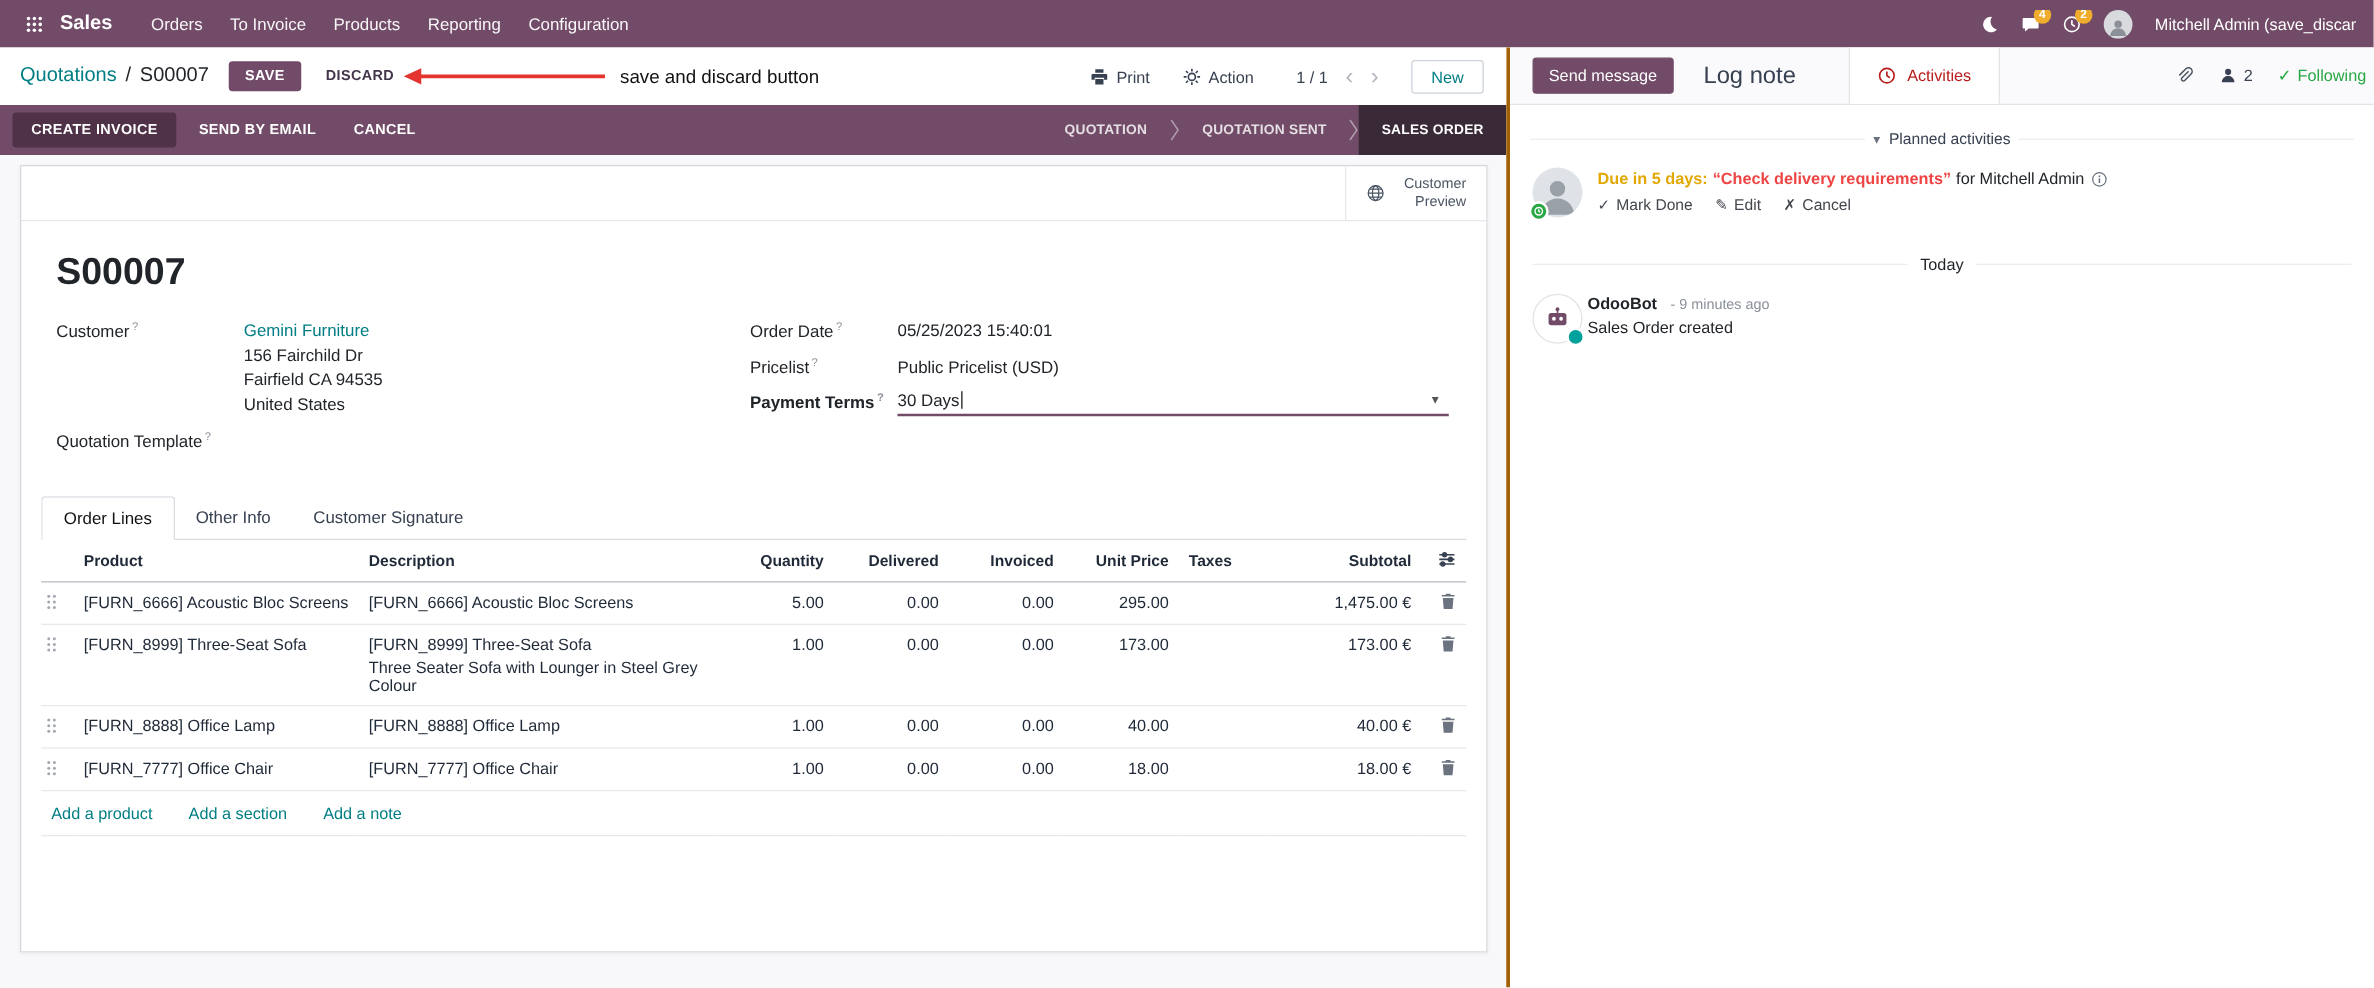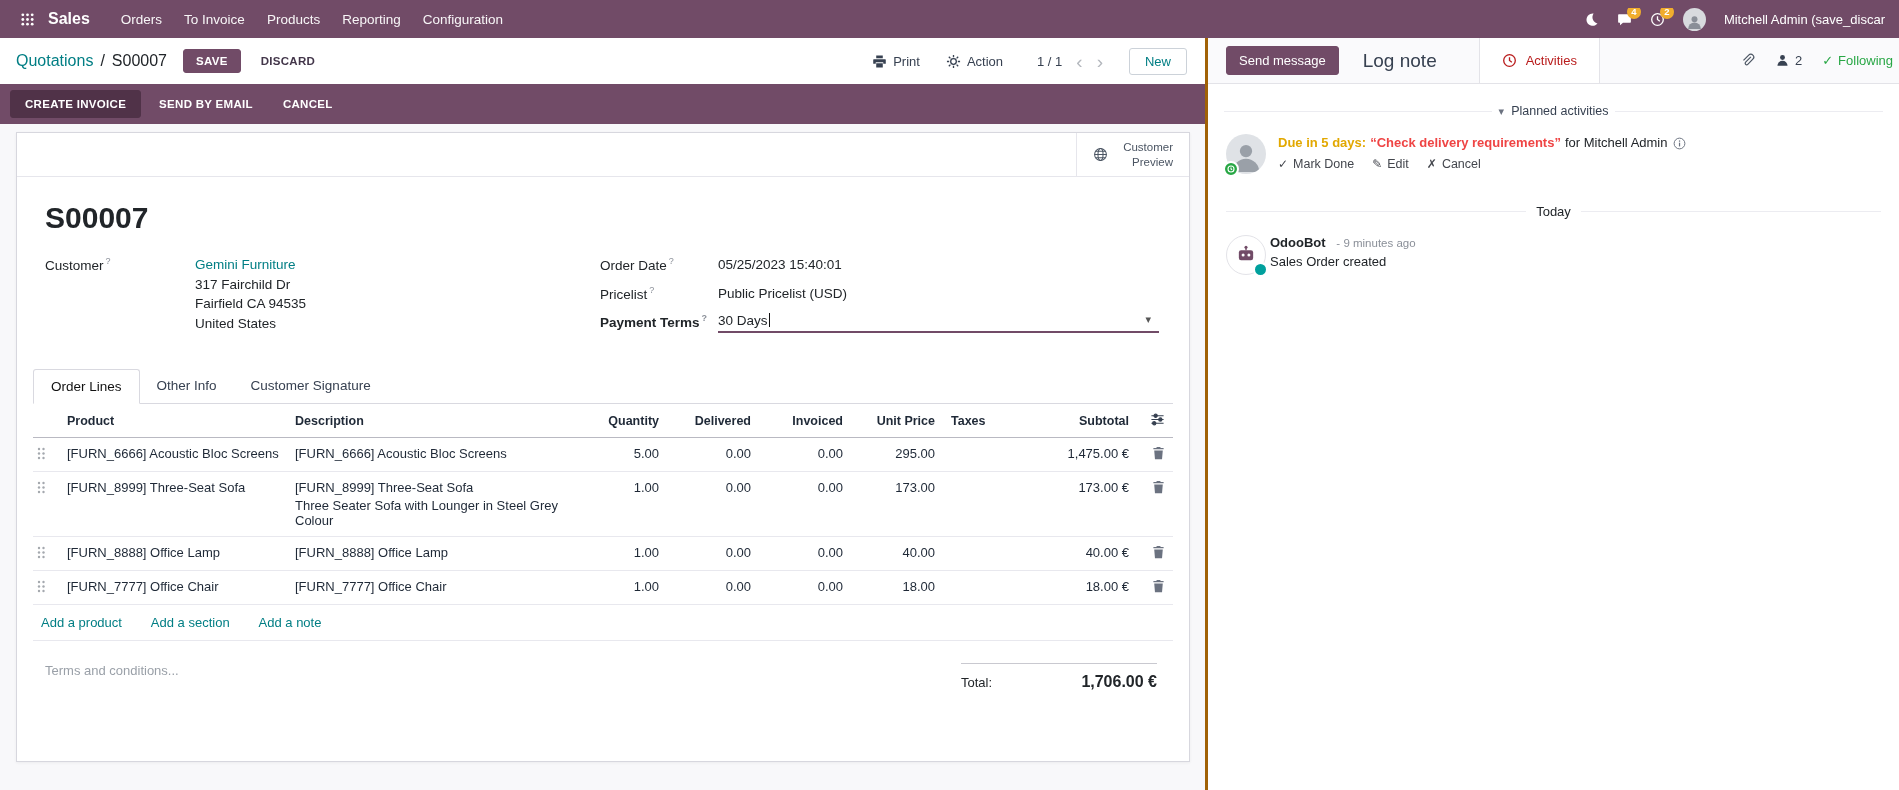--- a/index.html
+++ b/index.html
@@ -218,20 +218,27 @@
 
     <div class="main-col">
 
       <div class="crumbbar">
         <span class="crumb-link">Quotations</span>
         <span class="crumb-sep">/</span>
         <span class="crumb-cur">S00007</span>
         <button class="btn-save">SAVE</button>
         <button class="btn-discard">DISCARD</button>
 
+        <div class="annotation">
+          <svg width="162" height="14" viewBox="0 0 162 14">
+            <path d="M12 7H162" stroke="#e3342f" stroke-width="3"></path>
+            <path d="M15 0.5L1 7l14 6.5z" fill="#e3342f"></path>
+          </svg>
+          <span class="ann-text">save and discard button</span>
+        </div>
 
         <div class="crumb-right">
           <span class="ctrl">
             <svg class="ic" viewBox="0 0 16 16" fill="currentColor">
                 <path d="M4.5 1.5h7v3h-7zM2 5.5h12a.7.7 0 0 1 .7.7v4.3H12v-1.8H4v1.8H1.3V6.2a.7.7 0 0 1 .7-.7zM4.5 9.8h7v4.7h-7z"></path>
               </svg>
             <span>Print</span>
           </span>
           <span class="ctrl">
             <svg class="ic" viewBox="0 0 16 16" fill="none" stroke="currentColor" stroke-width="1.4">
@@ -244,20 +251,35 @@
           <span class="pg-arrow">‹</span>
           <span class="pg-arrow">›</span>
           <button class="btn-new">New</button>
         </div>
       </div>
 
       <div class="statusbar">
         <button class="sb-primary">CREATE INVOICE</button>
         <button class="sb-btn">SEND BY EMAIL</button>
         <button class="sb-btn">CANCEL</button>
+        <div class="stages">
+          <span class="stage">QUOTATION</span>
+          <span class="stage-sep">
+            <svg width="8" height="18" viewBox="0 0 8 18">
+                <path d="M1 1l5.5 8L1 17" stroke="rgba(255,255,255,.45)" fill="none" stroke-width="1.2"></path>
+              </svg>
+          </span>
+          <span class="stage">QUOTATION SENT</span>
+          <span class="stage-sep">
+            <svg width="8" height="18" viewBox="0 0 8 18">
+                <path d="M1 1l5.5 8L1 17" stroke="rgba(255,255,255,.45)" fill="none" stroke-width="1.2"></path>
+              </svg>
+          </span>
+          <span class="stage active">SALES ORDER</span>
+        </div>
       </div>
 
       <div class="content">
         <div class="card">
           <div class="cardtop">
             <div class="preview-btn">
               <svg class="ic" viewBox="0 0 16 16" fill="none" stroke="currentColor" stroke-width="1.1">
                   <circle cx="8" cy="8" r="6.3"></circle>
                   <ellipse cx="8" cy="8" rx="2.7" ry="6.3"></ellipse>
                   <path d="M1.7 8h12.6M2.6 4.6h10.8M2.6 11.4h10.8"></path>
@@ -267,24 +289,28 @@
           </div>
           <div class="sheet">
             <h1 class="title">S00007</h1>
 
             <div class="fields">
               <div class="fcol left">
                 <div class="frow">
                   <div class="flabel"><span>Customer</span><sup class="hq">?</sup></div>
                   <div class="fvalue">
                     <span class="link">Gemini Furniture</span>
-                    <div class="addr">317 Fairchild Dr</div>
+                    <div class="addr">156 Fairchild Dr</div>
                     <div class="addr">Fairfield CA 94535</div>
                     <div class="addr">United States</div>
                   </div>
+                </div>
+                <div class="frow" style="margin-top:10px;">
+                  <div class="flabel"><span>Quotation Template</span><sup class="hq">?</sup></div>
+                  <div class="fvalue"></div>
                 </div>
               </div>
               <div class="fcol right">
                 <div class="frow">
                   <div class="flabel"><span>Order Date</span><sup class="hq">?</sup></div>
                   <div class="fvalue">05/25/2023 15:40:01</div>
                 </div>
                 <div class="frow">
                   <div class="flabel"><span>Pricelist</span><sup class="hq">?</sup></div>
                   <div class="fvalue">Public Pricelist (USD)</div>
@@ -422,27 +448,20 @@
                 <tr>
                   <td class="row-links" colspan="10">
                     <a class="add-link">Add a product</a>
                     <a class="add-link">Add a section</a>
                     <a class="add-link">Add a note</a>
                   </td>
                 </tr>
               </tbody>
             </table>
 
-            <div class="bottom-row">
-              <span class="terms">Terms and conditions...</span>
-              <div class="total-box">
-                <span class="total-label">Total:</span>
-                <span class="total-value">1,706.00 €</span>
-              </div>
-            </div>
           </div>
         </div>
       </div>
     </div>
 
     <aside class="chatter">
       <div class="chat-head">
         <div class="ch-left">
           <button class="btn-sendmsg">Send message</button>
           <span class="lognote">Log note</span>

